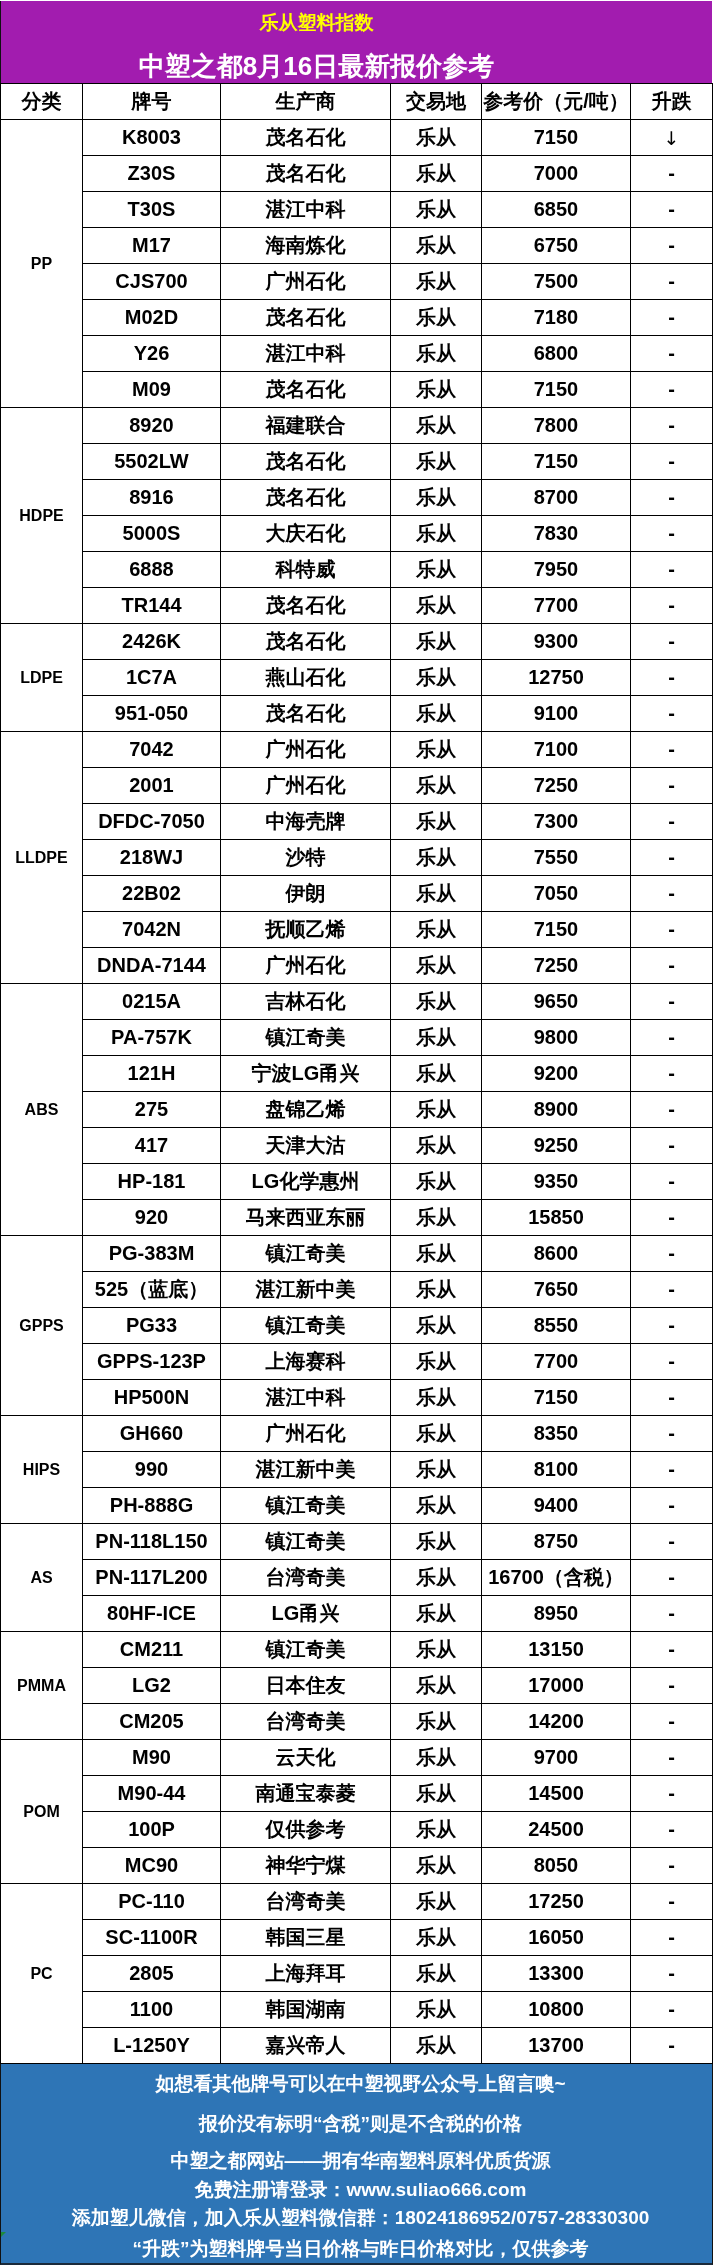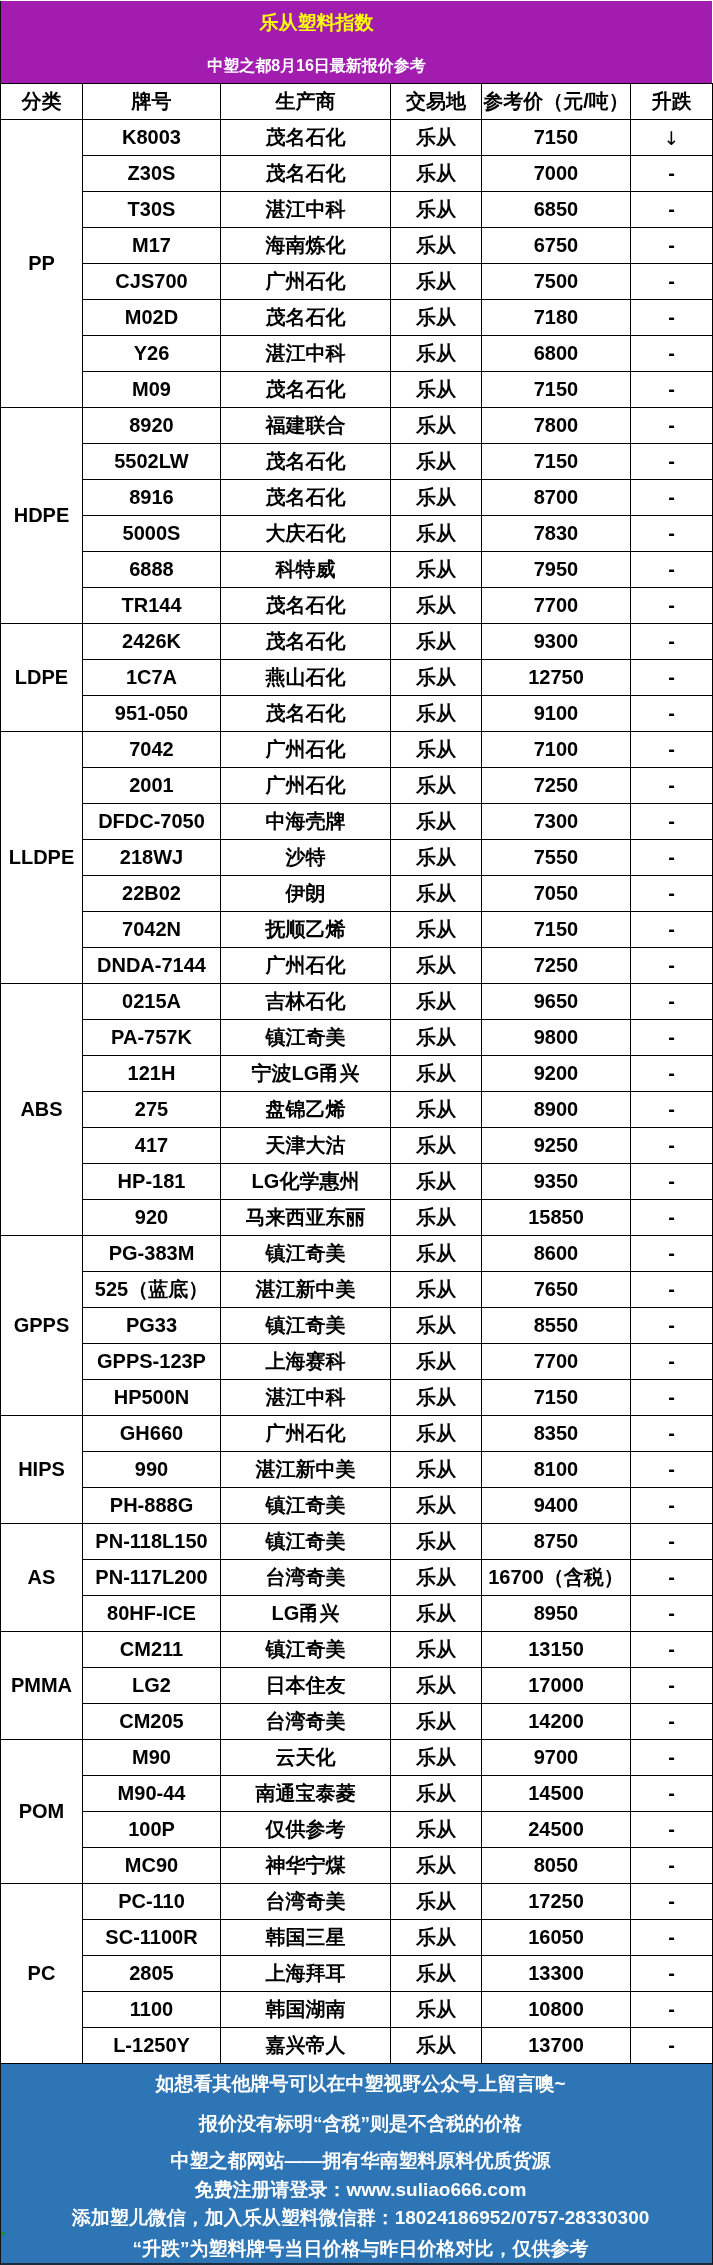--- a/index.html
+++ b/index.html
@@ -24,21 +24,21 @@
   }
   .banner .title {
     position: absolute; left: 0; top: 8px;
     width: 631px; height: 28px; line-height: 28px;
     text-align: center; color: #FFFF00; font-size: 19px;
     white-space: nowrap;
   }
   .banner .subtitle {
     position: absolute; left: 0; top: 51px;
     width: 631px; height: 28px; line-height: 28px;
-    text-align: center; color: #FFFFFF; font-size: 16px;
+    text-align: center; color: #FFFFFF; font-size: 26px;
     white-space: nowrap;
   }
   
   .grid {
     position: absolute; left: 0; top: 83px;
     border-top: 1px solid #000;
     border-left: 1px solid #000;
     background: #fff;
   }
   .row {
@@ -63,21 +63,21 @@
     font-family: "DejaVu Sans", sans-serif;
     font-size: 19px;
   }
   .group { display: flex; }
   .cat {
     width: 82px;
     border-right: 1px solid #000;
     border-bottom: 1px solid #000;
     box-sizing: border-box;
     display: flex; align-items: center; justify-content: center;
-    font-size: 20px;
+    font-size: 16px;
   }
   .rows { display: flex; flex-direction: column; }
   
   .footer {
     position: absolute; left: 0; top: 2064px;
     width: 713px; height: 201px;
     background: #2E75B6;
     border-left: 1px solid #111;
     border-right: 1px solid #111;
     border-bottom: 2px solid #1b2a3a;

